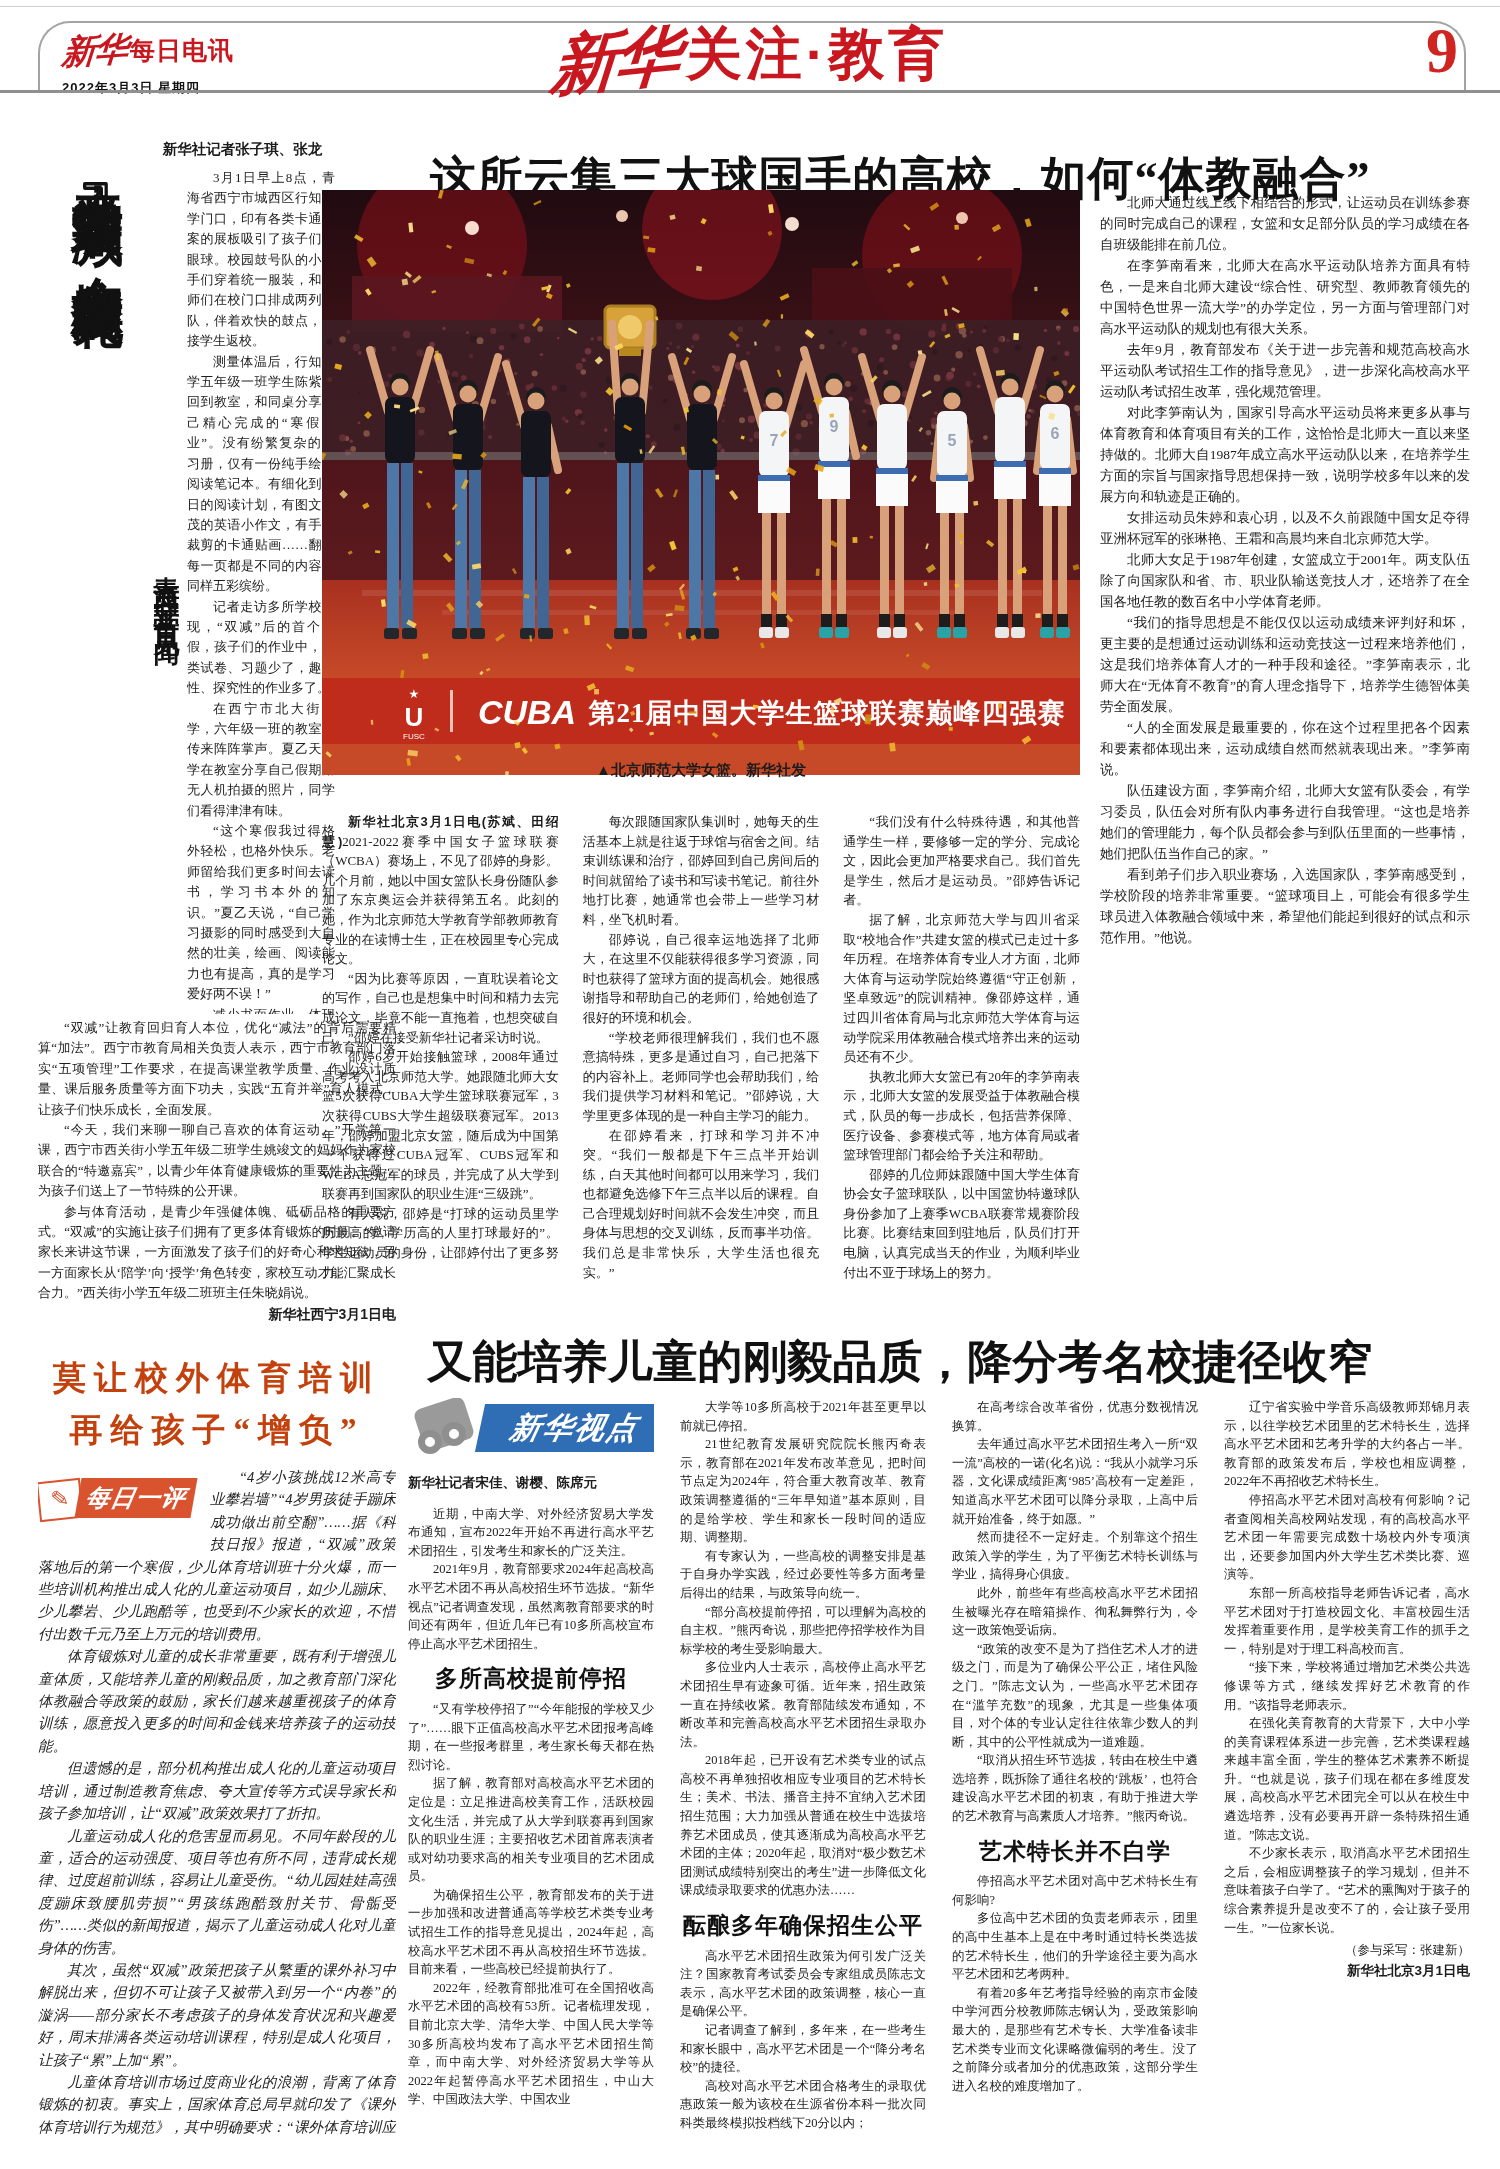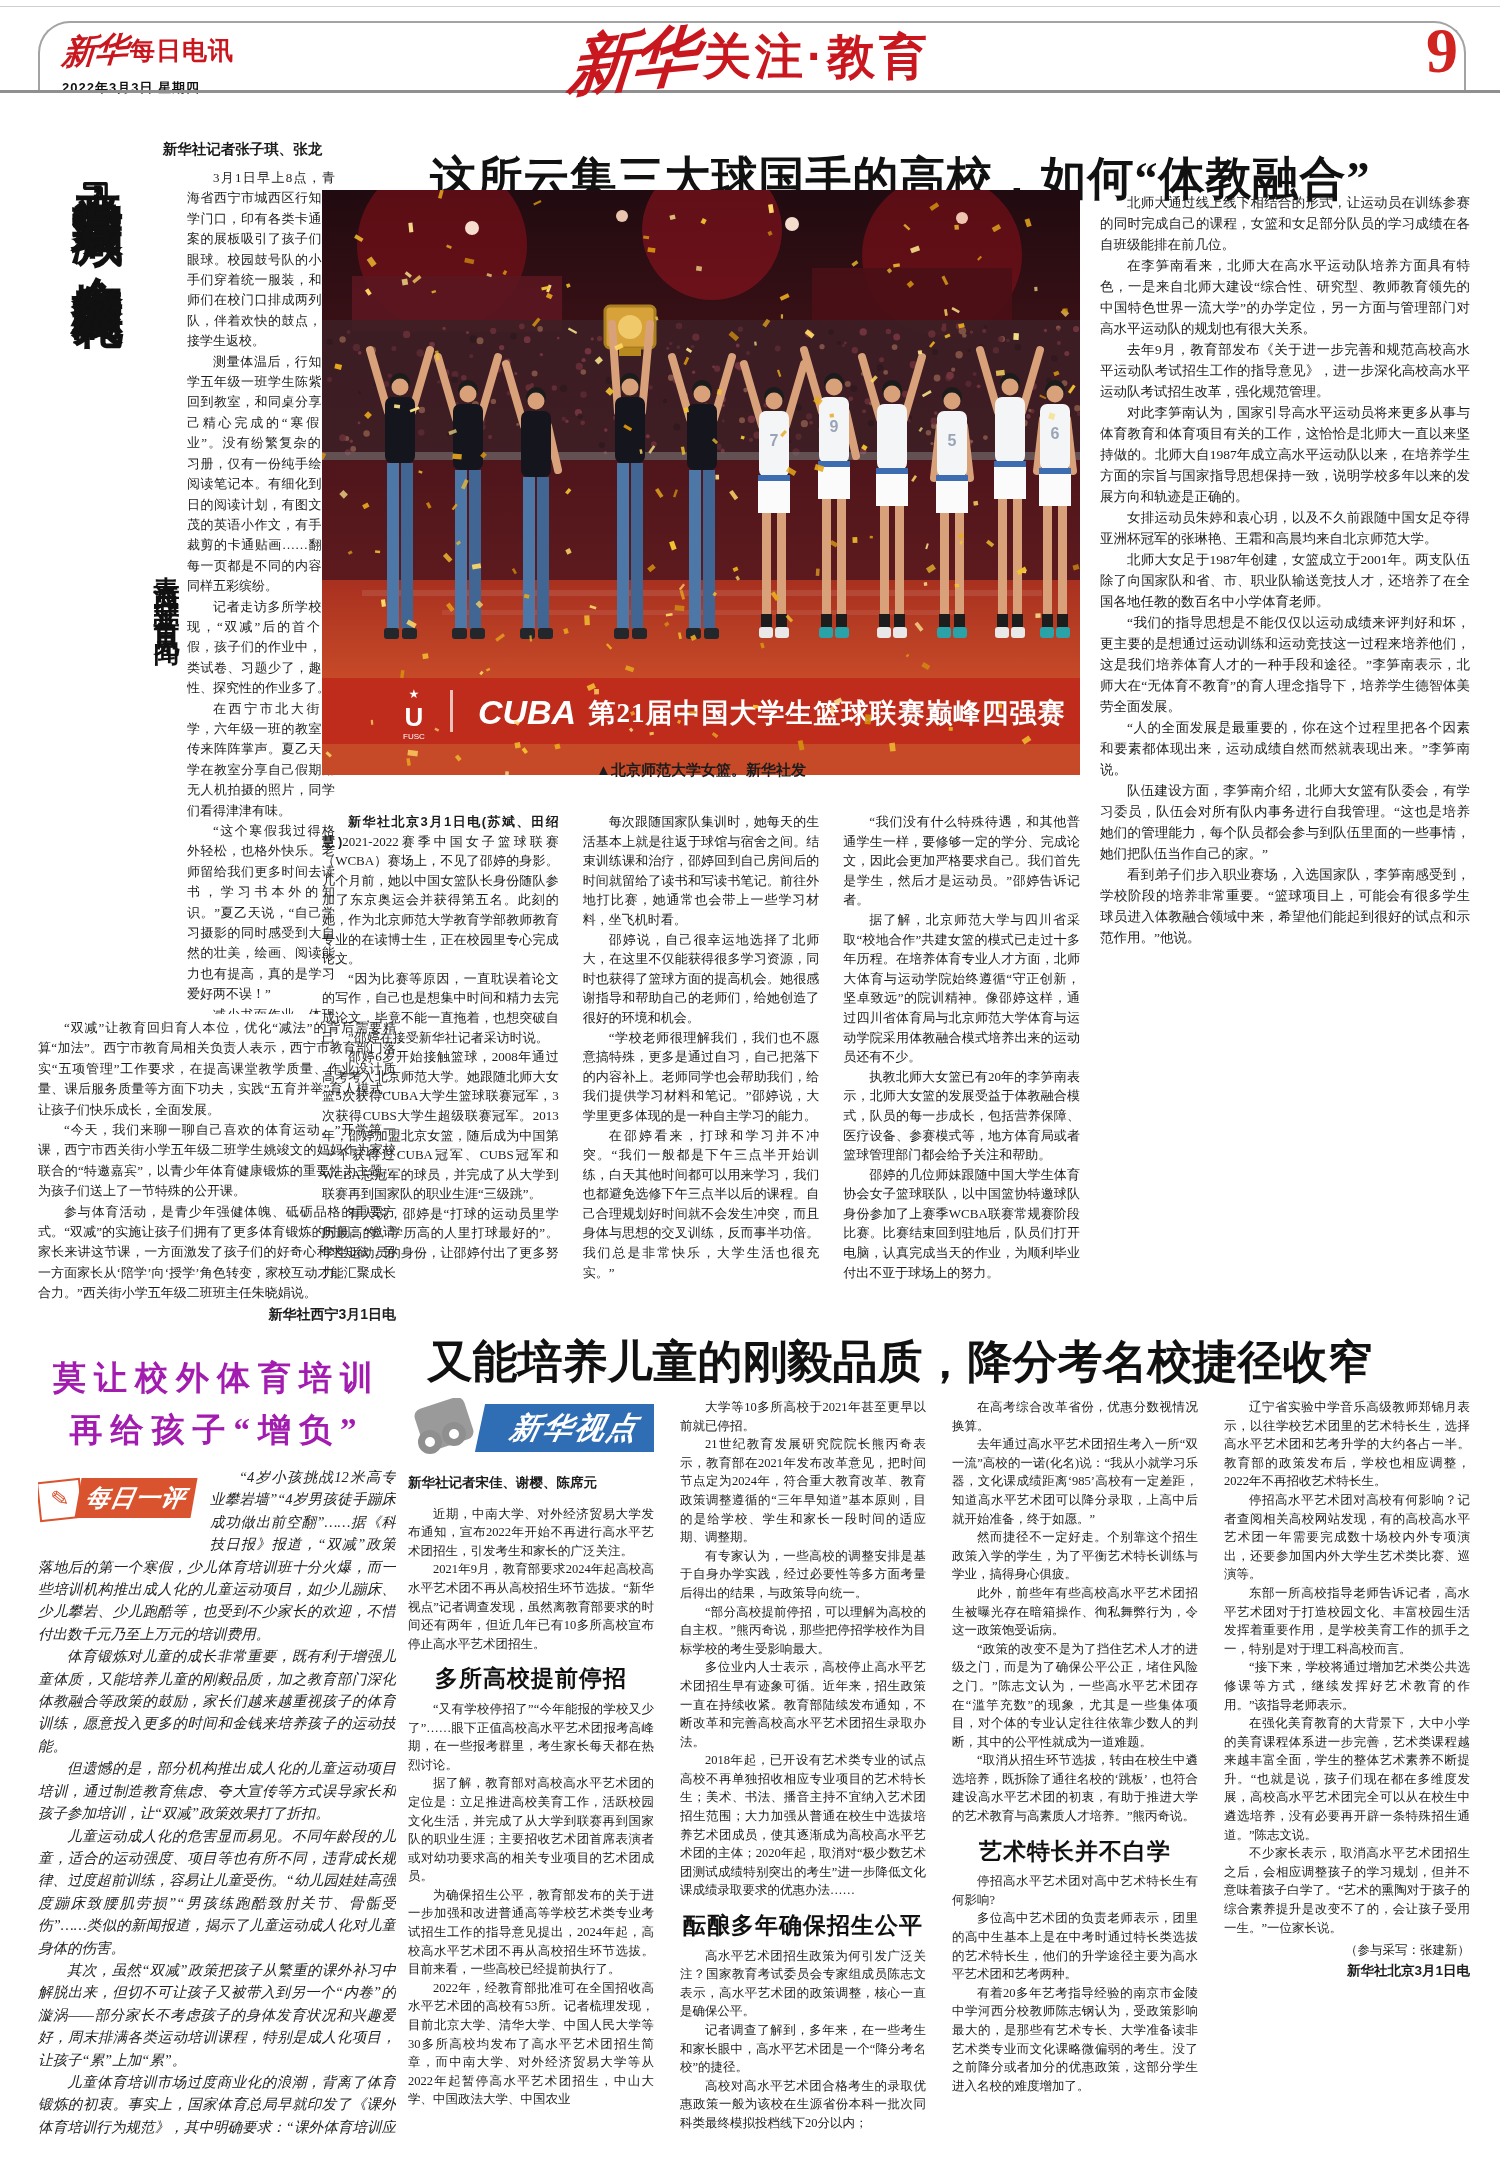--- a/index.html
+++ b/index.html
@@ -13,21 +13,21 @@
   .logo-block{position:absolute;left:62px;top:28px;}
   .logo-script{color:#c8171e;font-weight:bold;font-style:italic;font-size:34px;letter-spacing:-2px;
         display:inline-block;transform:skewX(-8deg) rotate(-4deg);}
   .logo-rest{color:#c8171e;font-weight:bold;font-size:25px;font-family:"Liberation Sans","DejaVu Sans",sans-serif;
         margin-left:4px;letter-spacing:1px;vertical-align:3px;}
   .mast-date{font-size:13px;font-weight:bold;margin-top:5px;letter-spacing:1px;
         font-family:"Liberation Sans","DejaVu Sans",sans-serif;color:#111;}
   .section-block{position:absolute;left:50%;top:16px;transform:translateX(-50%);white-space:nowrap;z-index:5;}
   .section-script{color:#c8171e;font-weight:bold;font-style:italic;font-size:66px;letter-spacing:-4px;
         display:inline-block;transform:skewX(-10deg) rotate(-6deg);}
-  .section-title{color:#c8171e;font-weight:900;font-size:48px;letter-spacing:4px;
+  .section-title{color:#c8171e;font-weight:900;font-size:56px;letter-spacing:4px;
         font-family:"Liberation Sans","DejaVu Sans",sans-serif;margin-left:10px;vertical-align:10px;}
   .page-num{position:absolute;right:42px;top:14px;color:#cf2420;font-size:64px;font-weight:bold;}
   
   .kx-byline{position:absolute;left:150px;top:140px;width:185px;text-align:center;
         font-weight:bold;font-size:14.5px;font-family:"Liberation Sans","DejaVu Sans",sans-serif;}
   .kx-headline{position:absolute;left:42px;top:152px;height:880px;width:110px;
         writing-mode:vertical-rl;font-size:52px;font-weight:bold;letter-spacing:3px;line-height:110px;color:#111;}
   .kx-subtitle{position:absolute;left:150px;top:556px;height:380px;width:34px;
         writing-mode:vertical-rl;font-size:26px;font-weight:bold;letter-spacing:7px;color:#111;}
   .kx-colA{position:absolute;left:187px;top:168px;width:148px;height:846px;overflow:hidden;
@@ -47,21 +47,21 @@
   .tj-cols{position:absolute;left:322px;top:812px;width:758px;height:494px;display:flex;gap:24px;overflow:hidden;}
   .tj-cols .ncol{flex:1;font-size:13px;line-height:19.6px;text-align:justify;overflow:hidden;}
   .lead{font-weight:bold;font-family:"Liberation Sans","DejaVu Sans",sans-serif;}
   .tj-right{position:absolute;left:1100px;top:192px;width:370px;height:1140px;overflow:hidden;
         font-size:13.5px;line-height:21px;text-align:justify;}
   
   .ys-headline{position:absolute;left:330px;top:1332px;width:1140px;text-align:center;
         font-size:45px;font-weight:bold;letter-spacing:0px;color:#111;white-space:nowrap;}
   
   .op-title{position:absolute;left:38px;top:1352px;width:358px;text-align:center;
-        font-size:33px;font-weight:bold;letter-spacing:8px;line-height:52px;color:#a21caf;}
+        font-size:33px;font-weight:bold;letter-spacing:8px;line-height:52px;color:#c2410c;}
   .op-body{position:absolute;left:38px;top:1466px;width:358px;height:672px;overflow:hidden;
         font-size:14.5px;line-height:22.4px;text-align:justify;font-style:italic;color:#222;}
   .op-badge-wrap{float:left;width:160px;height:72px;margin:4px 12px 4px 0;position:relative;}
   .op-badge-icon{position:absolute;left:0;top:10px;width:40px;height:36px;background:#fff;
         border:2px solid #d9532f;color:#d9532f;font-size:22px;line-height:34px;text-align:center;
         font-style:normal;transform:rotate(-6deg);}
   .op-badge{position:absolute;left:40px;top:8px;width:116px;height:40px;background:#d9532f;color:#fff;
         font-family:"Liberation Sans","DejaVu Sans",sans-serif;font-weight:bold;font-style:italic;
         font-size:24px;line-height:40px;text-align:center;transform:skewX(-10deg);letter-spacing:1px;}
   .op-p{margin:0;text-indent:2em;}

